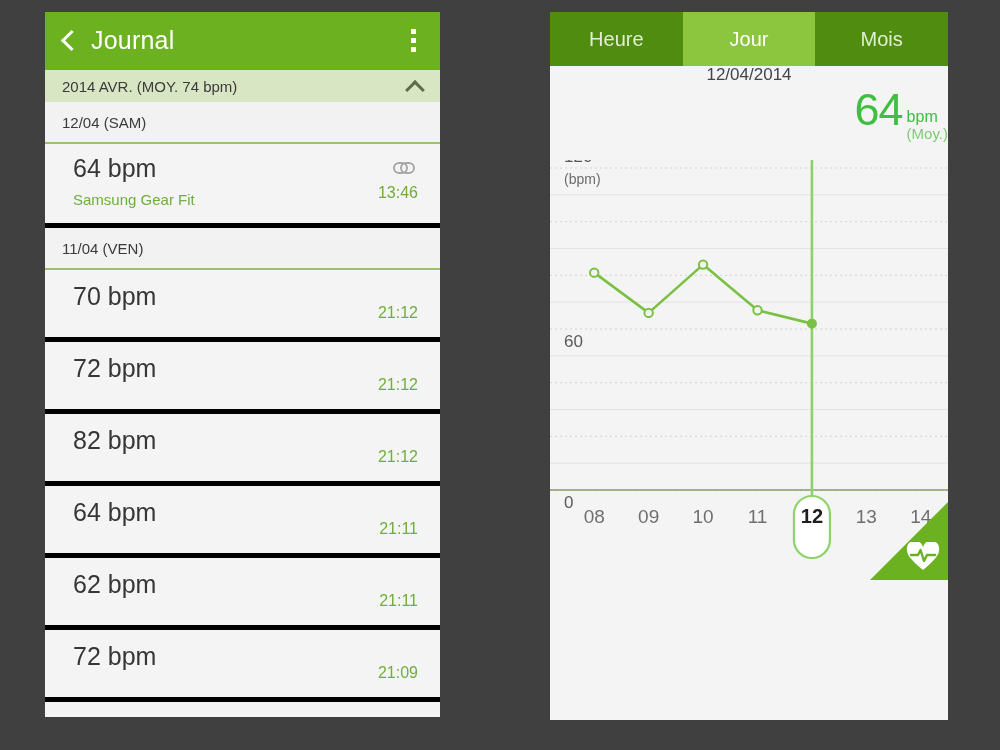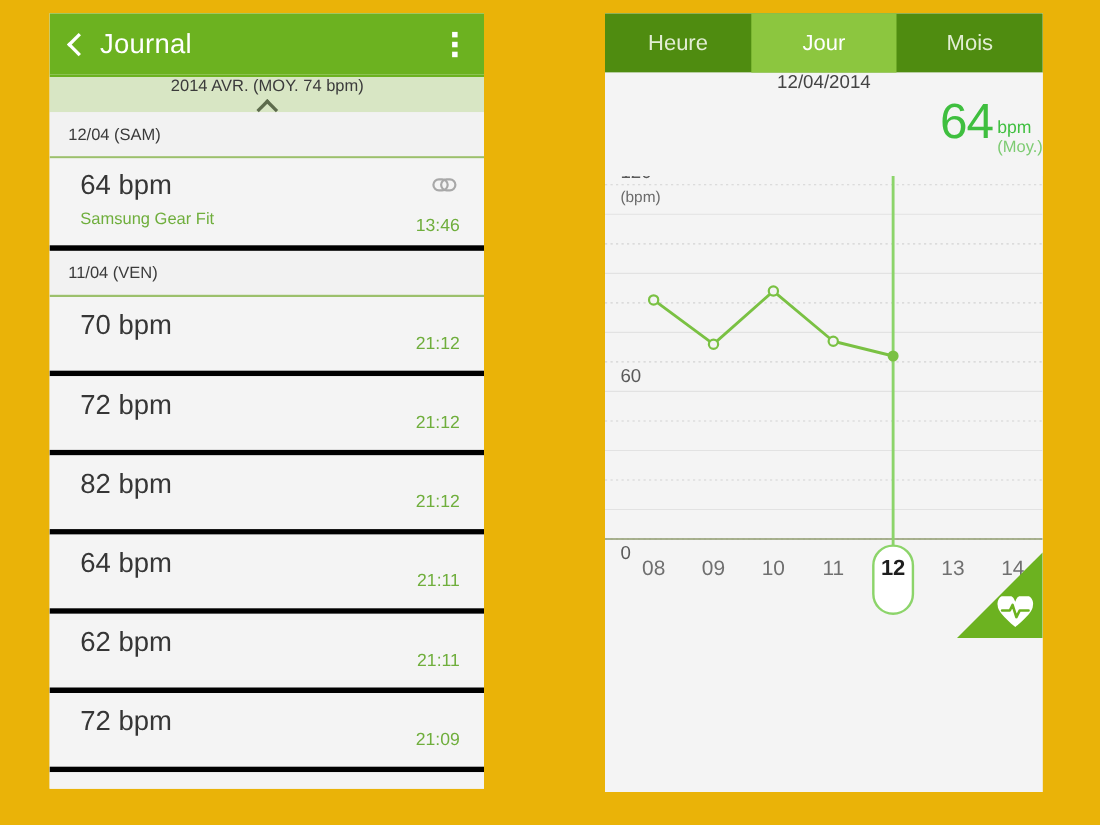--- a/index.html
+++ b/index.html
@@ -10,21 +10,21 @@
     height: 750px;
     background: #ffffff;
     font-family: "Liberation Sans", sans-serif;
     overflow: hidden;
   }
 
   #screen {
     position: relative;
     width: 1000px;
     height: 750px;
-    background: #eab308;
+    background: #404040;
   }
 
   
   #left-panel {
     position: absolute;
     left: 45px;
     top: 12px;
     width: 395px;
     height: 705px;
     background: #f2f2f2;
@@ -81,21 +81,20 @@
   }
 
   
   .month-strip {
     height: 34px;
     background: #d8e6c4;
     border-top: 2px solid #6cb220;
     display: flex;
     align-items: center;
     padding: 0 16px 0 17px;
-    flex-direction: column;
   }
   .month-strip-label {
     flex: 1 1 auto;
     font-size: 15px;
     color: #3b3b3b;
     font-weight: 400;
   }
   .caret-up {
     width: 18px; height: 12px;
     position: relative;
@@ -153,21 +152,21 @@
   }
 
   .hr-time {
     position: absolute;
     right: 22px;
     bottom: 16px;
     font-size: 16px;
     color: #6fae3c;
     line-height: 1;
   }
-  .hr-row.with-source .hr-time { bottom: 9px; }
+  .hr-row.with-source .hr-time { bottom: 22px; }
 
   .link-icon-row {
     position: absolute;
     right: 22px;
     top: 16px;
     width: 28px; height: 16px;
   }
 
   
   #right-panel {

